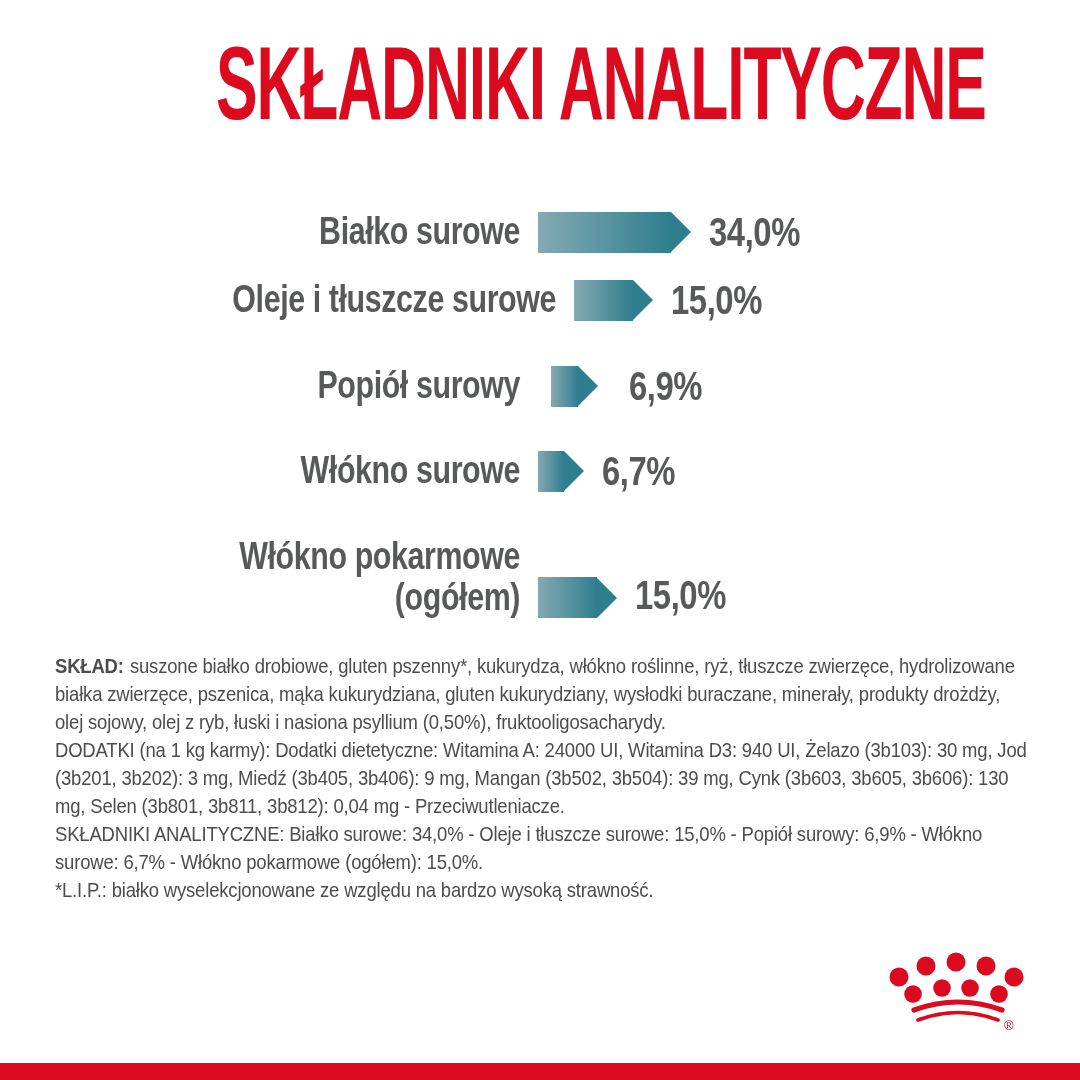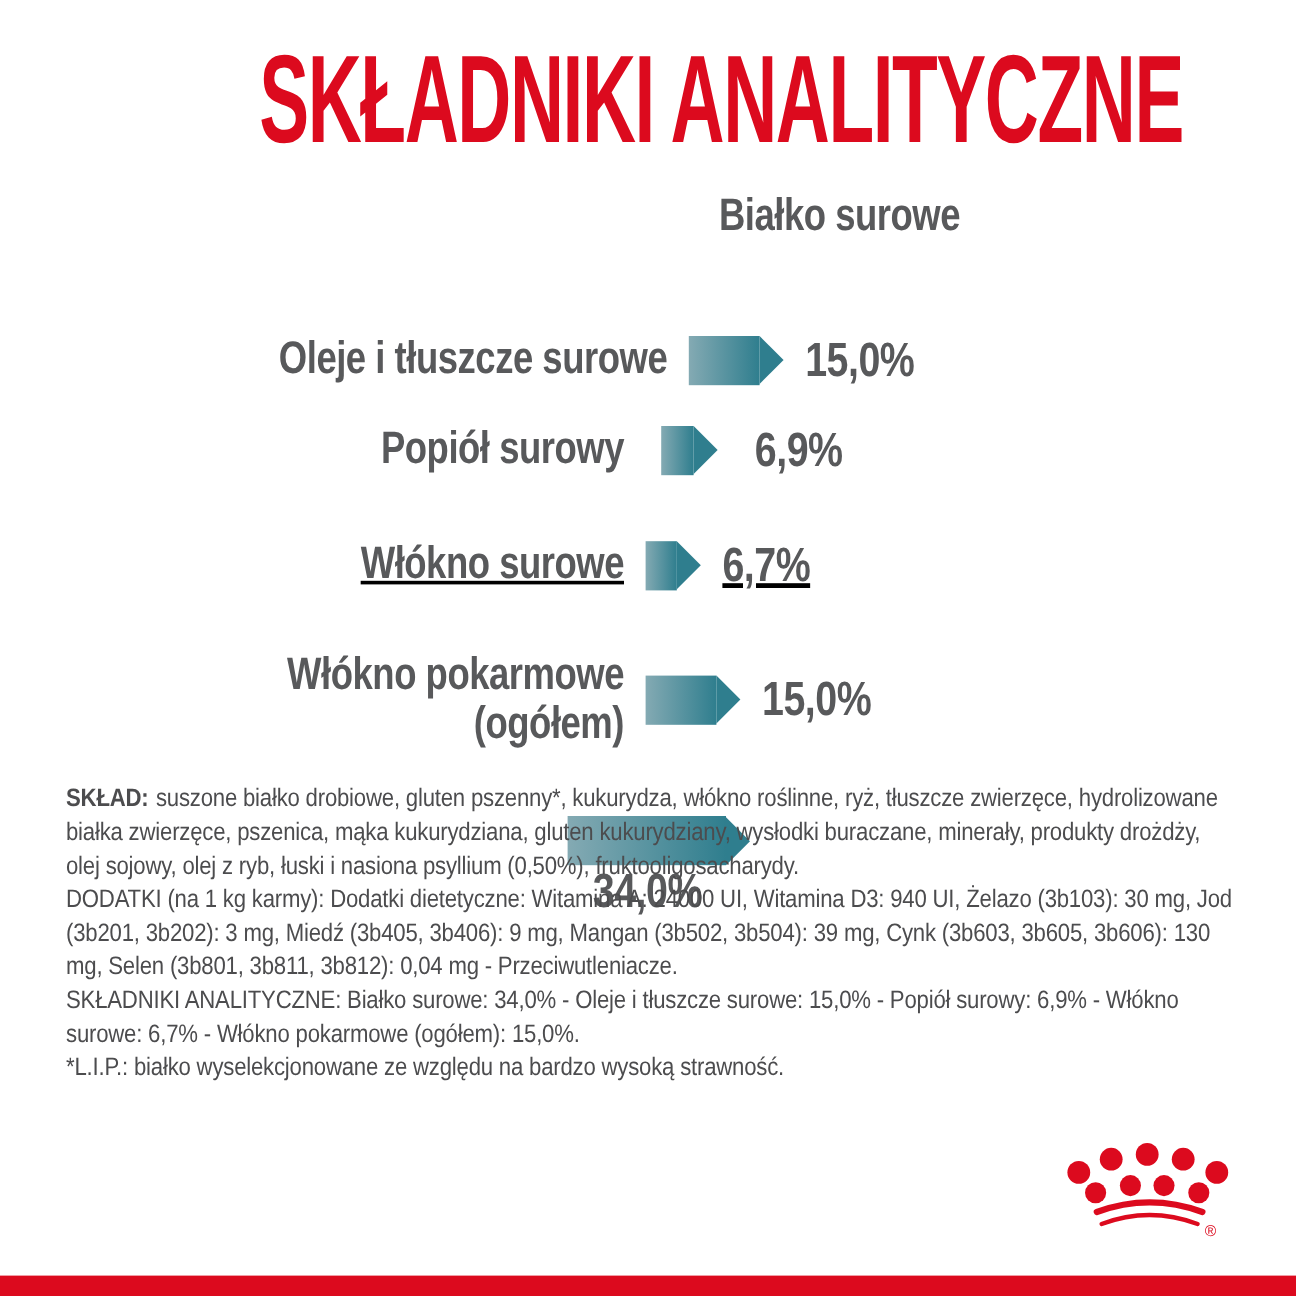--- a/index.html
+++ b/index.html
@@ -46,53 +46,53 @@
   .logo{position:absolute;left:888px;top:950px;}
 </style>
 </head>
 <body>
 
 <div class="canvas">
 
   <div class="title">SKŁADNIKI ANALITYCZNE</div>
 
   <div id="chart">
-      <div class="chart-row" style="top: 160px; flex-direction: column;">
+      <div class="chart-row" style="top: 177px;">
         <div class="bar-label">Białko surowe</div>
         <div class="bar">
           <div class="bar-rect" style="width: 132.6px; background: linear-gradient(90deg, rgb(132, 170, 179), rgb(47, 126, 142));"></div>
           <div class="bar-tip" style="border-left: 20px solid rgb(47, 126, 142);"></div>
         </div>
         <div class="bar-value">34,0%</div>
       </div>
       <div class="chart-row" style="top: 245px; margin-left: 36px;">
         <div class="bar-label">Oleje i tłuszcze surowe</div>
         <div class="bar">
           <div class="bar-rect" style="width: 58.5px; background: linear-gradient(90deg, rgb(132, 170, 179), rgb(47, 126, 142));"></div>
           <div class="bar-tip" style="border-left: 20px solid rgb(47, 126, 142);"></div>
         </div>
         <div class="bar-value">15,0%</div>
       </div>
-      <div class="chart-row" style="top: 320px; gap: 13px;">
+      <div class="chart-row" style="top: 331px; gap: 13px;">
         <div class="bar-label">Popiół surowy</div>
         <div class="bar">
           <div class="bar-rect" style="width: 26.91px; background: linear-gradient(90deg, rgb(132, 170, 179), rgb(47, 126, 142));"></div>
           <div class="bar-tip" style="border-left: 20px solid rgb(47, 126, 142);"></div>
         </div>
         <div class="bar-value">6,9%</div>
       </div>
-      <div class="chart-row" style="top: 416px; text-decoration: underline;">
+      <div class="chart-row" style="top: 416px;">
         <div class="bar-label">Włókno surowe</div>
         <div class="bar">
           <div class="bar-rect" style="width: 26.13px; background: linear-gradient(90deg, rgb(132, 170, 179), rgb(47, 126, 142));"></div>
           <div class="bar-tip" style="border-left: 20px solid rgb(47, 126, 142);"></div>
         </div>
         <div class="bar-value">6,7%</div>
       </div>
-      <div class="chart-row" style="top: 528px;">
+      <div class="chart-row" style="top: 508px; align-items: flex-end;">
         <div class="bar-label">Włókno pokarmowe<br>(ogółem)</div>
         <div class="bar">
           <div class="bar-rect" style="width: 58.5px; background: linear-gradient(90deg, rgb(132, 170, 179), rgb(47, 126, 142));"></div>
           <div class="bar-tip" style="border-left: 20px solid rgb(47, 126, 142);"></div>
         </div>
         <div class="bar-value">15,0%</div>
       </div>
     </div>
 
   <div class="textblock">

